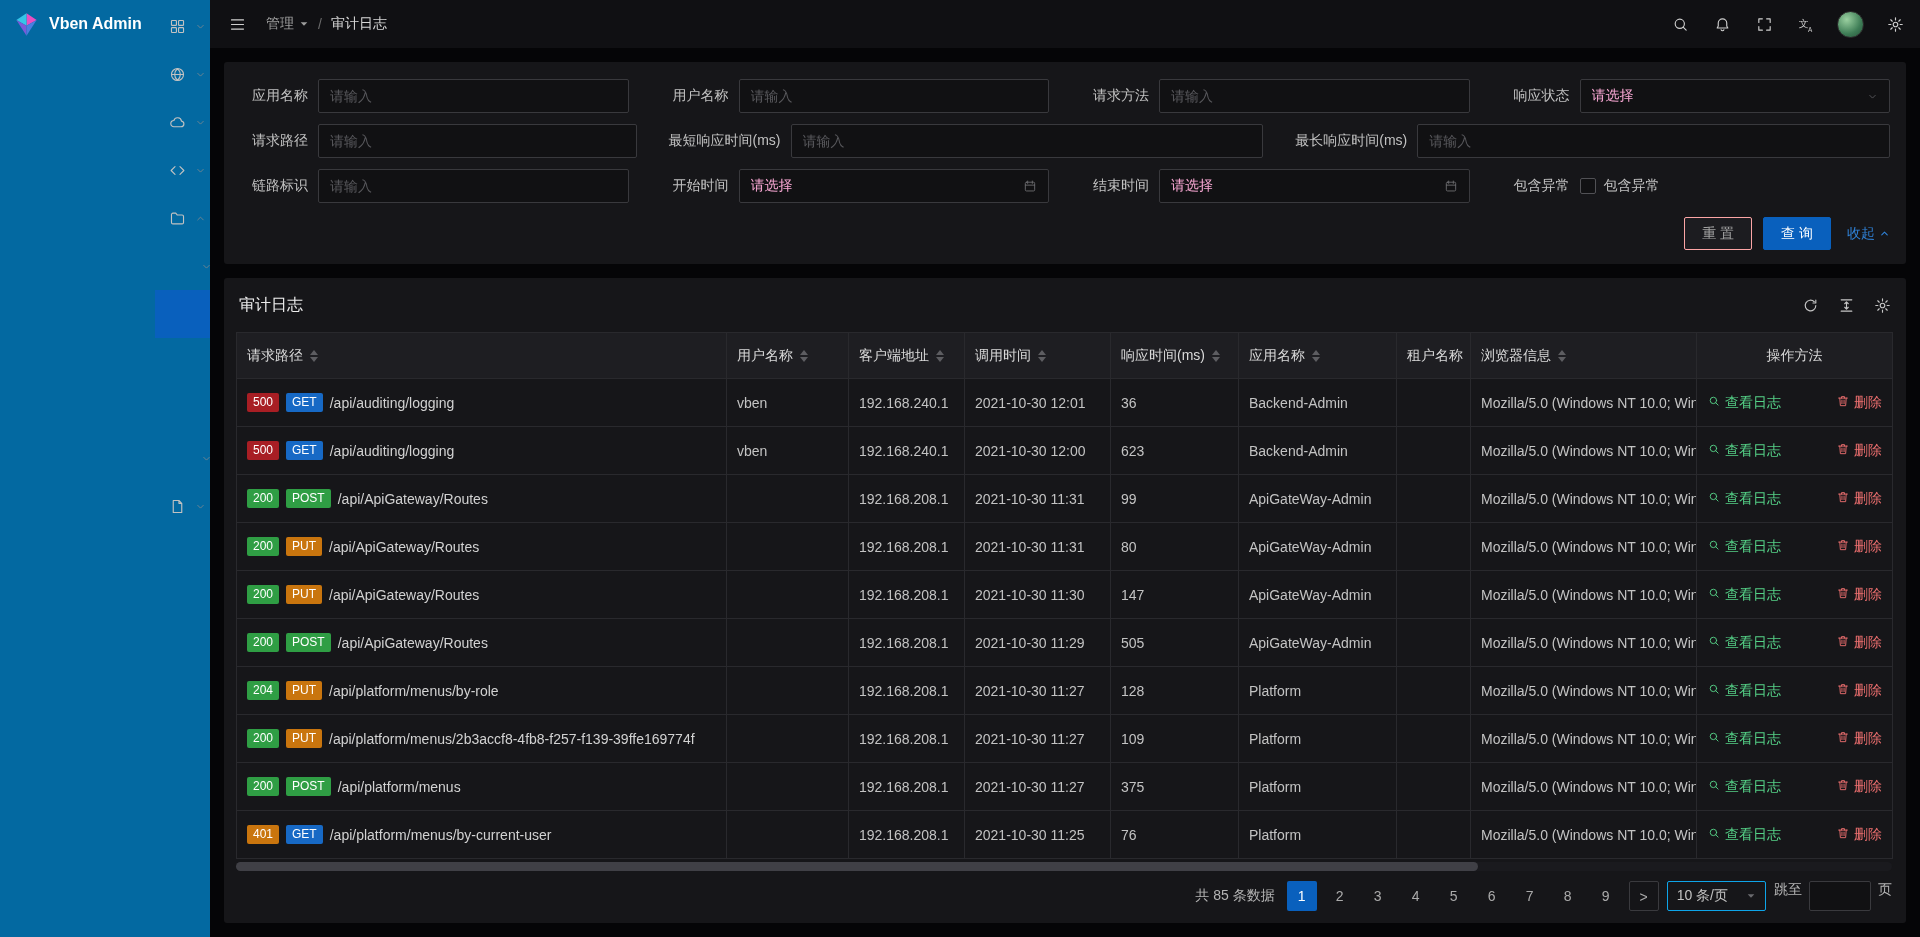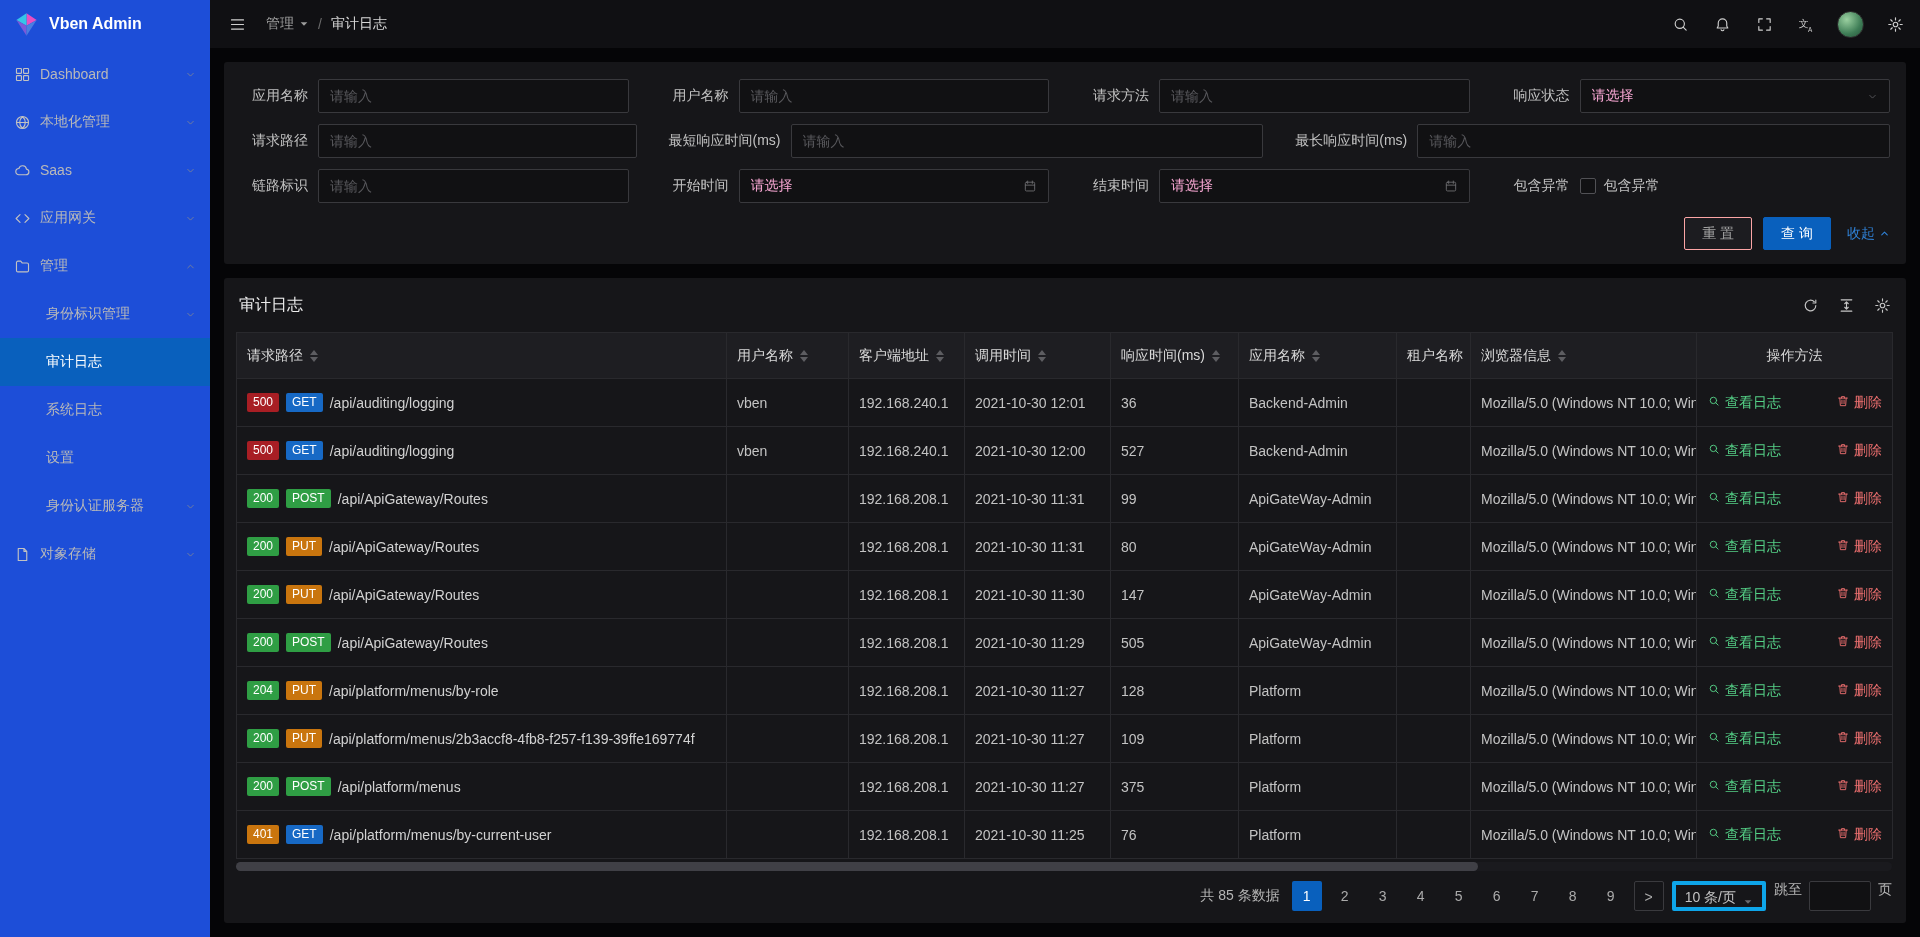--- a/index.html
+++ b/index.html
@@ -1,21 +1,21 @@
 <!DOCTYPE html>
 <html><head>
 <meta charset="utf-8">
 <style>
   *{margin:0;padding:0;box-sizing:border-box}
   html,body{width:1920px;height:937px;overflow:hidden}
   body{background:#050507;font-family:"Liberation Sans","DejaVu Sans",sans-serif;font-size:14px;color:rgba(255,255,255,.85)}
   .app{display:flex;width:1920px;height:937px}
 
   
-  .sidebar{width:210px;flex-shrink:0;background:#1d4ed8;display:flex;flex-direction:column}
+  .sidebar{width:210px;flex-shrink:0;background:#0369a1;display:flex;}
   .logo{height:48px;display:flex;align-items:center;gap:9px;padding:0 13px;cursor:pointer}
   .logo svg{width:27px;height:27px}
   .logo-text{font-size:16px;font-weight:700;color:#fff}
   .menu{flex:1;padding-top:2px;overflow:hidden}
   .menu-item{height:48px;display:flex;align-items:center;padding:0 14px;color:#b9b9b9;cursor:pointer;font-size:14px}
   .mi-icon{display:flex;margin-right:9px;color:#c2c2c2}
   .mi-label{flex:1;white-space:nowrap;overflow:hidden;text-overflow:ellipsis}
   .mi-chev{display:flex;color:#8c8c8c}
   .menu-item.sub{padding-left:46px}
   .menu-item.active{background:#0960bd;color:#fff}
@@ -89,21 +89,21 @@
   .h-scrollbar{height:9px;background:#1a1a1e;border-radius:5px;margin-top:3px;width:1656px;max-width:100%}
   .h-scrollbar .thumb{height:100%;width:75%;background:#404046;border-radius:5px;cursor:pointer}
 
   
   .pagination{margin-top:auto;display:flex;align-items:center;justify-content:flex-end;gap:8px;padding:10px 2px 2px;color:#b5b5b5}
   .pg-total{margin-right:4px}
   .pg-pages{display:flex;gap:8px}
   .page-btn{min-width:30px;height:30px;line-height:30px;text-align:center;border-radius:2px;cursor:pointer;color:#ababab}
   .page-btn.active{background:#0960bd;color:#fff}
   .pg-next{border:1px solid #3a3a3e;background:#151518}
-  .pg-size{height:30px;border:4px solid #0ea5e9;border-radius:2px;display:flex;align-items:flex-end;gap:7px;padding:0 9px;cursor:pointer;color:#c3c3c3}
+  .pg-size{height:30px;border:1px solid #0ea5e9;border-radius:2px;display:flex;align-items:center;gap:18px;padding:0 9px;cursor:pointer;color:#c3c3c3}
   .pg-jump{display:flex;gap:7px}
   .pg-jump-input{width:62px;height:30px;background:#111113;border:1px solid #3a3a3e;border-radius:2px;color:#e3e3e3;padding:0 8px;font-family:inherit;outline:none}
 
   
   .ic{width:17px;height:17px}
   .ic-chev{width:11px;height:11px}
   .ic-sm{width:14px;height:14px}
   .ic-caret{width:10px;height:10px}
 </style>
 </head>
@@ -520,21 +520,21 @@
                         <span>删除</span>
                       </span>
                     </div>
                   </td>
                 </tr>
                 <tr>
                   <td class="cell-path"><span class="badge red">500</span><span class="badge blue">GET</span><span class="path-text">/api/auditing/logging</span></td>
                   <td>vben</td>
                   <td>192.168.240.1</td>
                   <td>2021-10-30 12:00</td>
-                  <td>527</td>
+                  <td>623</td>
                   <td>Backend-Admin</td>
                   <td></td>
                   <td>Mozilla/5.0 (Windows NT 10.0; Win</td>
                   <td class="cell-actions">
                     <div class="inner">
                       <span class="action view">
                         <span class="a-ic"><svg class="ic-sm" viewBox="0 0 24 24" fill="none" stroke="currentColor" stroke-width="1.6" stroke-linecap="round" stroke-linejoin="round">
                             <circle cx="11" cy="11" r="5.5"></circle>
                             <path d="m19 19-4.2-4.2"></path>
                           </svg></span>

